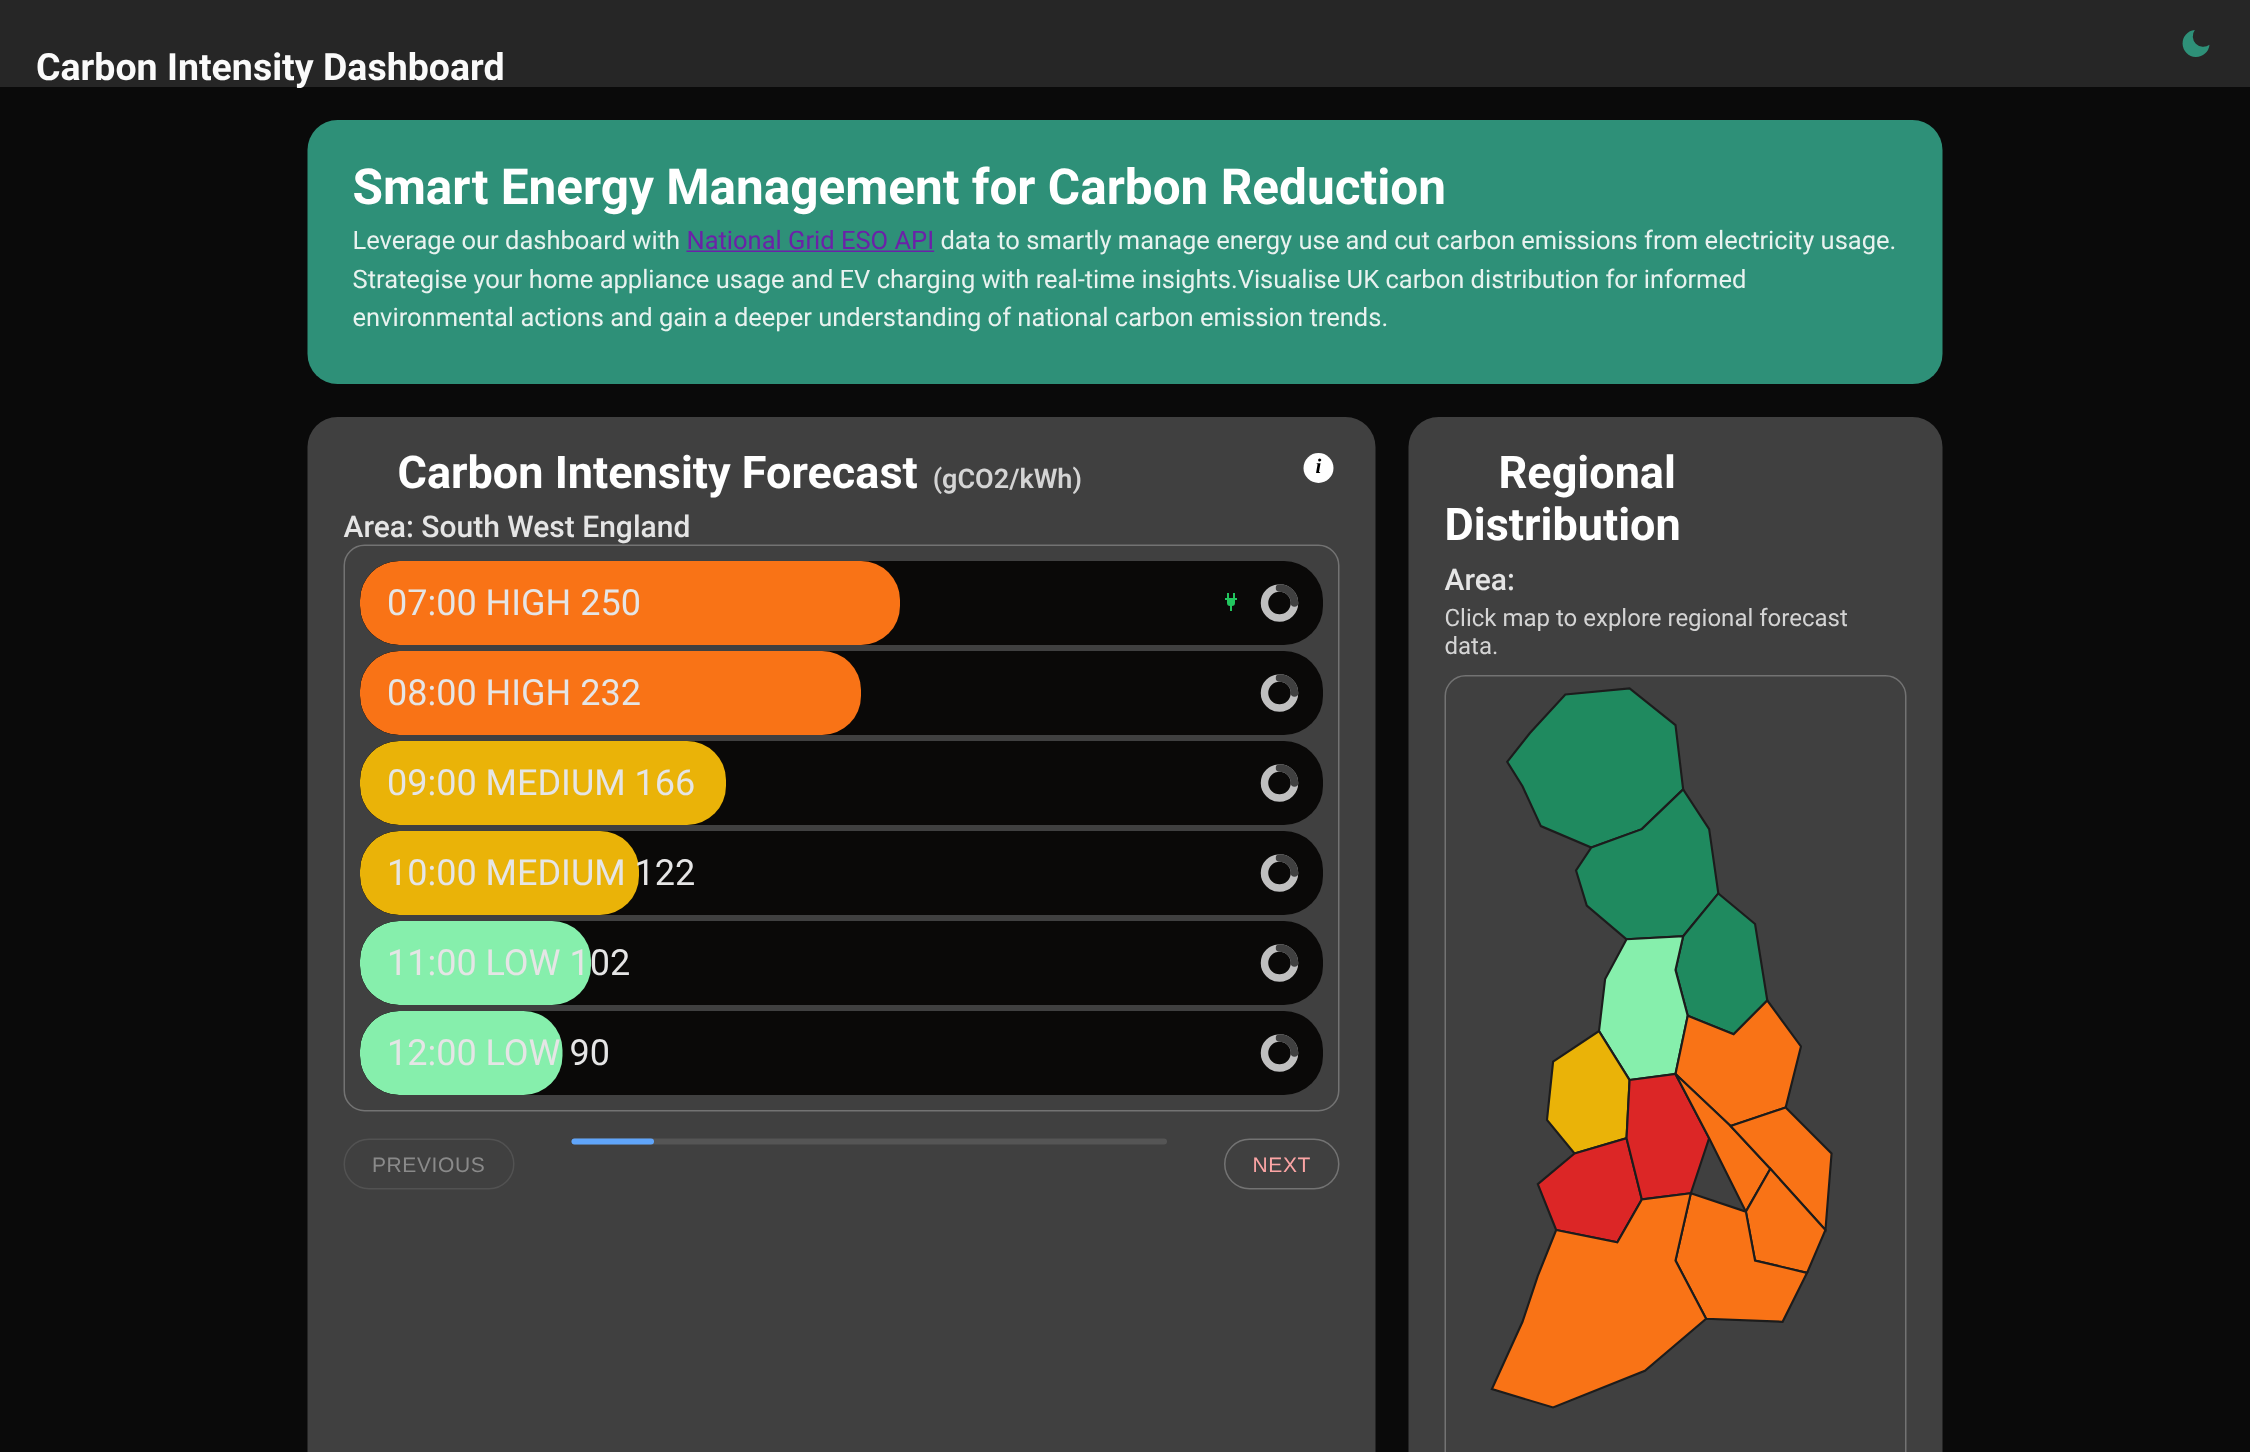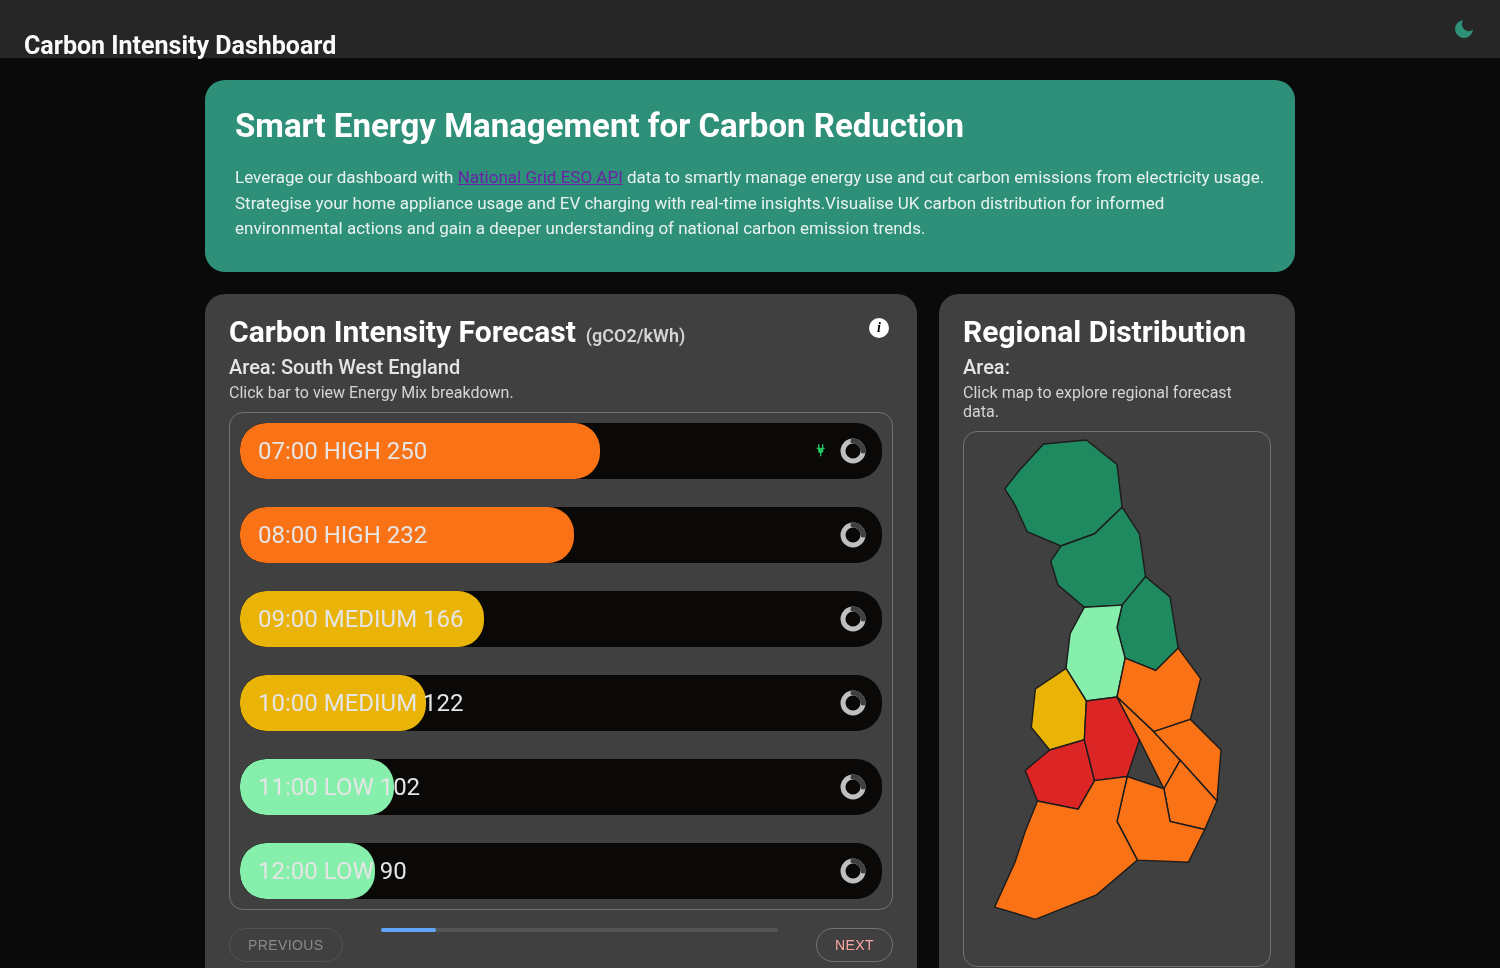--- a/index.html
+++ b/index.html
@@ -38,21 +38,21 @@
   .intro-card {
     background: #2e9078;
     border-radius: 20px;
     padding: 26px 30px 30px;
     margin-bottom: 22px;
   }
   .intro-card h2 {
     color: #fff;
     font-size: 33px;
     font-weight: 700;
-    margin-bottom: 20px;
+    margin-bottom: 4px;
   }
   .intro-card p {
     color: #e8f2ef;
     font-size: 17px;
     line-height: 1.5;
   }
   .intro-card a {
     color: #6b21a8;
     text-decoration: underline;
   }
@@ -65,20 +65,21 @@
     border-radius: 20px;
     padding: 20px 24px 24px;
   }
   .forecast-panel { flex: 1 1 712px; }
   .map-panel { flex: 0 0 356px; }
   .panel-title {
     color: #fff;
     font-size: 30px;
     font-weight: 700;
     display: inline;
+    margin-left: 36px;
   }
   .panel-unit {
     color: #d4d4d4;
     font-size: 18px;
     font-weight: 600;
     margin-left: 6px;
   }
   .panel-sub {
     color: #e5e5e5;
     font-size: 20px;
@@ -109,21 +110,21 @@
     font-size: 14px;
     font-style: italic;
         font-family: Georgia, serif;
   }
   .bars-frame {
     border: 1px solid #737373;
     border-radius: 14px;
     padding: 10px 10px;
     display: flex;
     flex-direction: column;
-    gap: 28px;
+    gap: 4px;
   }
   .bar-row {
     background: #0a0908;
     border-radius: 26px;
     height: 56px;
     position: relative;
     cursor: pointer;
     overflow: hidden;
   }
   .bar-fill {
@@ -223,21 +224,20 @@
   </div>
 
   <div class="grid">
     <div class="panel forecast-panel">
       <div class="forecast-head">
         <span class="panel-title">Carbon Intensity Forecast</span>
         <span class="panel-unit">(gCO2/kWh)</span>
         <span class="info-badge">i</span>
       </div>
       <div class="panel-sub">Area: South West England</div>
-      <div class="panel-hint">Click bar to view Energy Mix breakdown.</div>
 
       <div class="bars-frame" id="bars-frame">
           <div class="bar-row">
             <div class="bar-fill" style="width: 56%; background: rgb(249, 115, 22);"></div>
             <div class="bar-label">07:00 HIGH 250</div>
             <div class="bar-icons">
               <span class="plug-icon"><svg viewBox="0 0 24 24" fill="#22c55e">
                   <path d="M9 2v5H7v2h2v3a3 3 0 003 3v5h2v-5a3 3 0 003-3V9h2V7h-2V2h-2v5h-4V2z"></path>
                 </svg></span>
               <span class="donut-icon"><svg viewBox="0 0 36 36">

